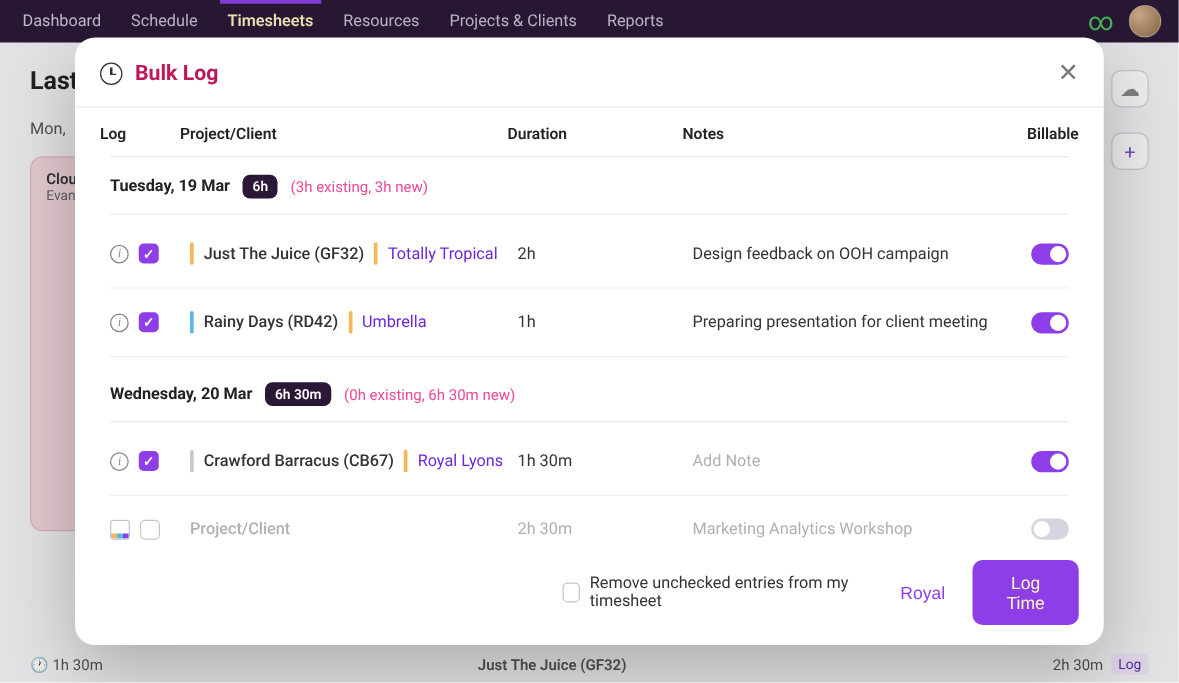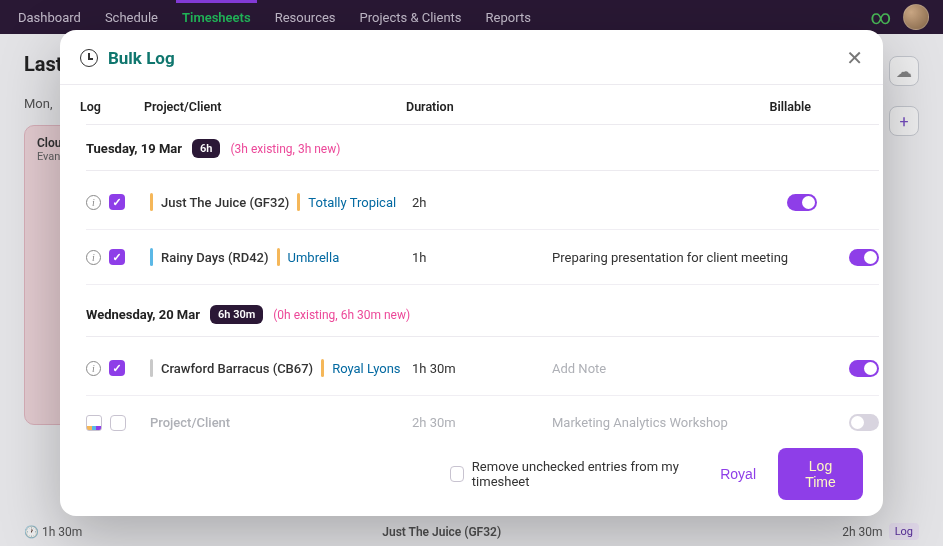--- a/index.html
+++ b/index.html
@@ -1,21 +1,21 @@
 <!DOCTYPE html>
 <html><head>
 <meta charset="utf-8">
 <style>
   * { box-sizing: border-box; margin: 0; padding: 0; }
   body { font-family: -apple-system, BlinkMacSystemFont, "Segoe UI", Roboto, sans-serif; width: 943px; height: 546px; overflow: hidden; background: #f5f5f7; position: relative; }
 
   
   .topnav { background: #2b1836; height: 34px; display: flex; align-items: center; padding: 0 18px; gap: 24px; position: relative; }
   .nav-item { color: #cfc7d6; font-size: 13px; cursor: pointer; padding: 8px 0; }
-  .nav-item.active { color: #22c55e; font-weight: 600; position: relative; }
+  .nav-item.active { color: #fef9c3; font-weight: 600; position: relative; }
   .nav-item.active::after { content: ""; position: absolute; left: -6px; right: -6px; top: -2px; height: 3px; background: #8e3ee8; }
   .nav-right { position: absolute; right: 14px; top: 4px; display: flex; align-items: center; gap: 12px; }
   .infinity { color: #4cc35a; font-size: 20px; }
   .avatar { width: 26px; height: 26px; border-radius: 50%; background: radial-gradient(circle at 30% 30%, #d9b38c, #8b6b4a); border: 1px solid #fff3; }
 
   
   .bg-header { padding: 18px 24px 0; }
   .last-label { font-size: 20px; font-weight: 700; color: #222; }
   .bg-date { font-size: 13px; color: #555; margin-top: 20px; }
   .bg-cards { display: flex; gap: 14px; padding: 14px 24px; }
@@ -25,30 +25,30 @@
   .bg-card-sub { color: #666; font-size: 11px; }
   .bg-bottom { position: absolute; bottom: 0; left: 0; right: 0; padding: 6px 24px; display: flex; align-items: center; gap: 300px; font-size: 12px; color: #555; background: #f5f5f7; }
   .bg-chip { background: #efe7f8; color: #5a2ca0; border-radius: 4px; padding: 2px 6px; font-size: 11px; }
   .bg-plus { position: absolute; right: 24px; top: 106px; width: 30px; height: 30px; border: 1px solid #cfd2d8; border-radius: 8px; display: flex; align-items: center; justify-content: center; color: #7a4fc9; background: #fff; cursor: pointer; }
   .bg-cloud { position: absolute; right: 24px; top: 56px; width: 30px; height: 30px; border: 1px solid #cfd2d8; border-radius: 8px; display: flex; align-items: center; justify-content: center; background: #fff; color: #888; }
 
   
   .overlay { position: absolute; inset: 0; background: rgba(30,20,40,0.08); }
   .modal { position: absolute; left: 60px; right: 60px; top: 30px; bottom: 30px; background: #fff; border-radius: 16px; box-shadow: 0 20px 60px rgba(0,0,0,0.25); display: flex; flex-direction: column; }
   .modal-header { display: flex; align-items: center; padding: 16px 20px 14px; border-bottom: 1px solid #eceaef; }
-  .modal-title { font-size: 17px; font-weight: 700; color: #0f766e; display: flex; align-items: center; gap: 10px; }
+  .modal-title { font-size: 17px; font-weight: 700; color: #be185d; display: flex; align-items: center; gap: 10px; }
   .clock-icon { width: 18px; height: 18px; border: 1.5px solid #333; border-radius: 50%; position: relative; }
   .clock-icon::before { content: ""; position: absolute; left: 7px; top: 3px; width: 1.5px; height: 6px; background: #333; }
   .clock-icon::after { content: ""; position: absolute; left: 7px; top: 8px; width: 5px; height: 1.5px; background: #333; }
   .close-btn { margin-left: auto; font-size: 20px; color: #777; cursor: pointer; background: none; border: none; }
 
   .columns { display: grid; grid-template-columns: 64px 262px 140px 265px auto; padding: 14px 20px 10px; font-size: 12.5px; font-weight: 600; color: #222; }
   .col-billable { text-align: right; }
 
-  .modal-body { overflow-y: auto; padding: 0 4px; flex: 1; margin-left: 22px; }
+  .modal-body { overflow-y: auto; padding: 0 28px; flex: 1; }
 
   .day-header { display: flex; align-items: center; gap: 10px; padding: 14px 0 12px; font-size: 13px; border-bottom: 1px solid #eceaef; margin-bottom: 4px; margin-top: 6px; }
   .day-header.first { margin-top: 0; border-top: 1px solid #eceaef; }
   .day-label { font-weight: 700; color: #222; }
   .pill { background: #2b1836; color: #fff; font-size: 11px; font-weight: 600; padding: 3px 8px; border-radius: 6px; }
   .day-note { color: #ec4899; font-size: 12px; }
 
   .entry { display: grid; grid-template-columns: 64px 262px 140px 265px auto; align-items: center; padding: 18px 0; border-bottom: 1px solid #f0eef3; font-size: 13px; color: #333; }
   .entry:last-child { border-bottom: none; }
   .log-cell { display: flex; align-items: center; gap: 8px; }
@@ -57,21 +57,21 @@
   .checkbox.checked { background: #8e3ee8; }
   .checkbox.checked::after { content: "✓"; color: #fff; font-size: 11px; font-weight: bold; }
   .checkbox.unchecked { border: 1.5px solid #c8c3d0; background: #fff; }
 
   .proj-cell { display: flex; align-items: center; gap: 8px; }
   .bar { width: 3px; height: 18px; border-radius: 2px; }
   .bar.orange { background: #f5b759; }
   .bar.blue { background: #5bb8e6; }
   .bar.grey { background: #c9c9c9; }
   .proj-name { font-weight: 500; }
-  .client-name { color: #0369a1; }
+  .client-name { color: #6d28d9; }
   .placeholder { color: #aeb0b6; }
   .cal-icon { width: 16px; height: 16px; border: 1.5px solid #c8c3d0; border-radius: 3px; position: relative; background: linear-gradient(to right, #f5b759 0 33%, #5bb8e6 33% 66%, #8e3ee8 66% 100%); background-size: 100% 4px; background-position: bottom; background-repeat: no-repeat; }
 
   .notes-cell { color: #333; }
   .notes-cell.placeholder { color: #aeb0b6; }
 
   .toggle { width: 30px; height: 17px; border-radius: 10px; position: relative; cursor: pointer; justify-self: end; }
   .toggle.on { background: #8e3ee8; }
   .toggle.off { background: #d8d4df; }
   .toggle::after { content: ""; position: absolute; width: 13px; height: 13px; background: #fff; border-radius: 50%; top: 2px; }
@@ -127,20 +127,21 @@
       <span class="clock-icon"></span>
       <span>Bulk Log</span>
     </div>
     <button class="close-btn">✕</button>
   </div>
 
   <div class="columns">
     <div>Log</div>
     <div>Project/Client</div>
     <div>Duration</div>
+    <div>Notes</div>
     <div class="col-billable">Billable</div>
   </div>
 
   <div class="modal-body">
 
     <div class="day-header first">
       <span class="day-label">Tuesday, 19 Mar</span>
       <span class="pill">6h</span>
       <span class="day-note">(3h existing, 3h new)</span>
     </div>
@@ -150,20 +151,21 @@
         <span class="info-icon">i</span>
         <span class="checkbox checked"></span>
       </div>
       <div class="proj-cell">
         <span class="bar orange"></span>
         <span class="proj-name">Just The Juice (GF32)</span>
         <span class="bar orange"></span>
         <span class="client-name">Totally Tropical</span>
       </div>
       <div>2h</div>
+      <div class="notes-cell">Design feedback on OOH campaign</div>
       <div class="toggle on"></div>
     </div>
 
     <div class="entry">
       <div class="log-cell">
         <span class="info-icon">i</span>
         <span class="checkbox checked"></span>
       </div>
       <div class="proj-cell">
         <span class="bar blue"></span>

